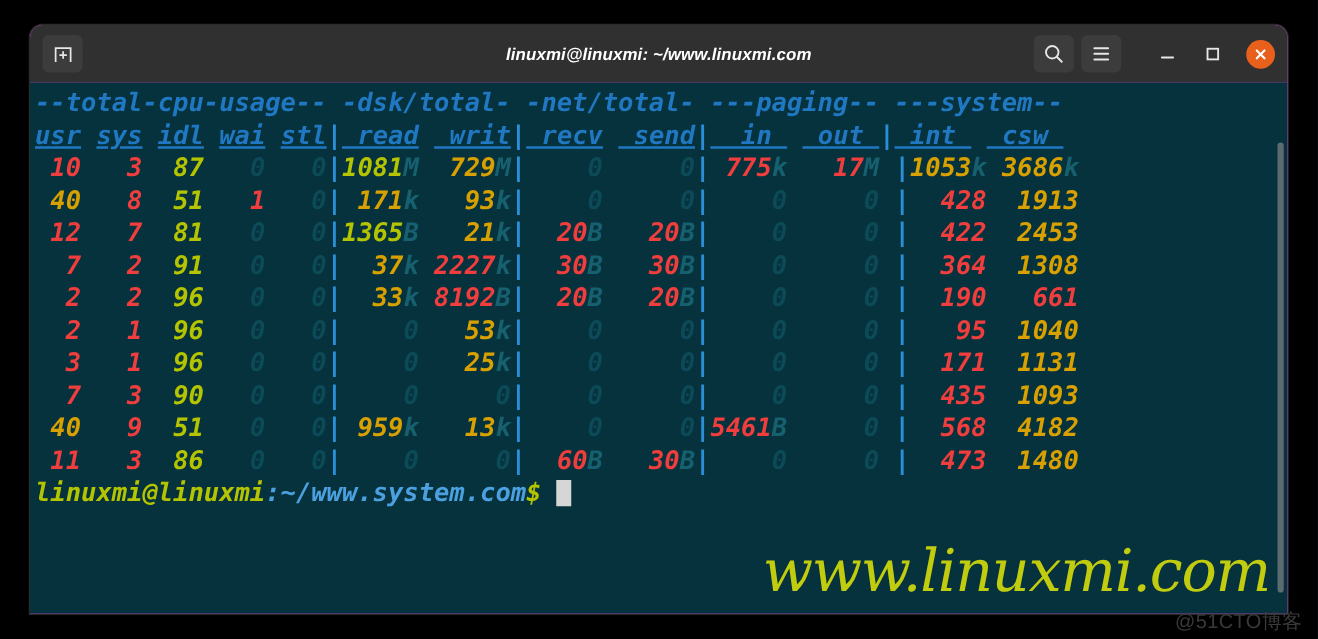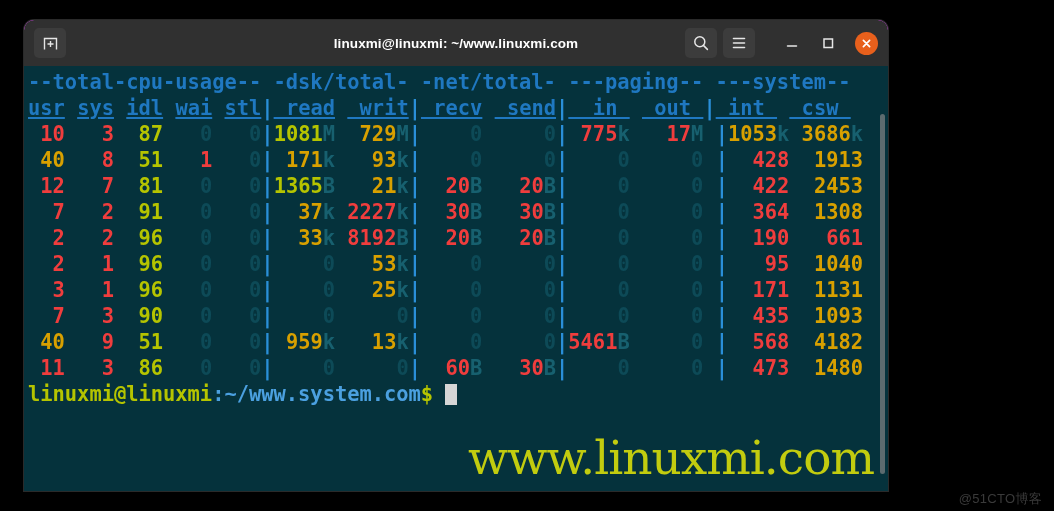--- a/index.html
+++ b/index.html
@@ -19,26 +19,27 @@
     width: 1054px;
     height: 511px;
     background: #000000;
   }
 
   
   .window {
     position: absolute;
     left: 24px;
     top: 20px;
-    width: 864px;
+    width: 1006px;
     height: 471px;
     border-radius: 10px 10px 0 0;
     overflow: hidden;
     background: #d946ef;
     box-shadow: 0 0 0 1px #2a2a2a;
+    font-style: italic;
   }
 
   
   .titlebar {
     position: relative;
     height: 46px;
     background: #303030;
     border-radius: 10px 10px 0 0;
     display: flex;
     align-items: center;
@@ -172,21 +173,21 @@
     border-radius: 3px;
   }
 
   
   .badge {
     position: absolute;
     right: 12px;
     bottom: 3px;
     color: #3a3a3a;
     font-family: "Liberation Sans", sans-serif;
-    font-size: 13px;
+    font-size: 16px;
     letter-spacing: .3px;
   }
 </style>
 </head>
 <body>
 
 <div id="screen">
 
   <div class="window">
 

